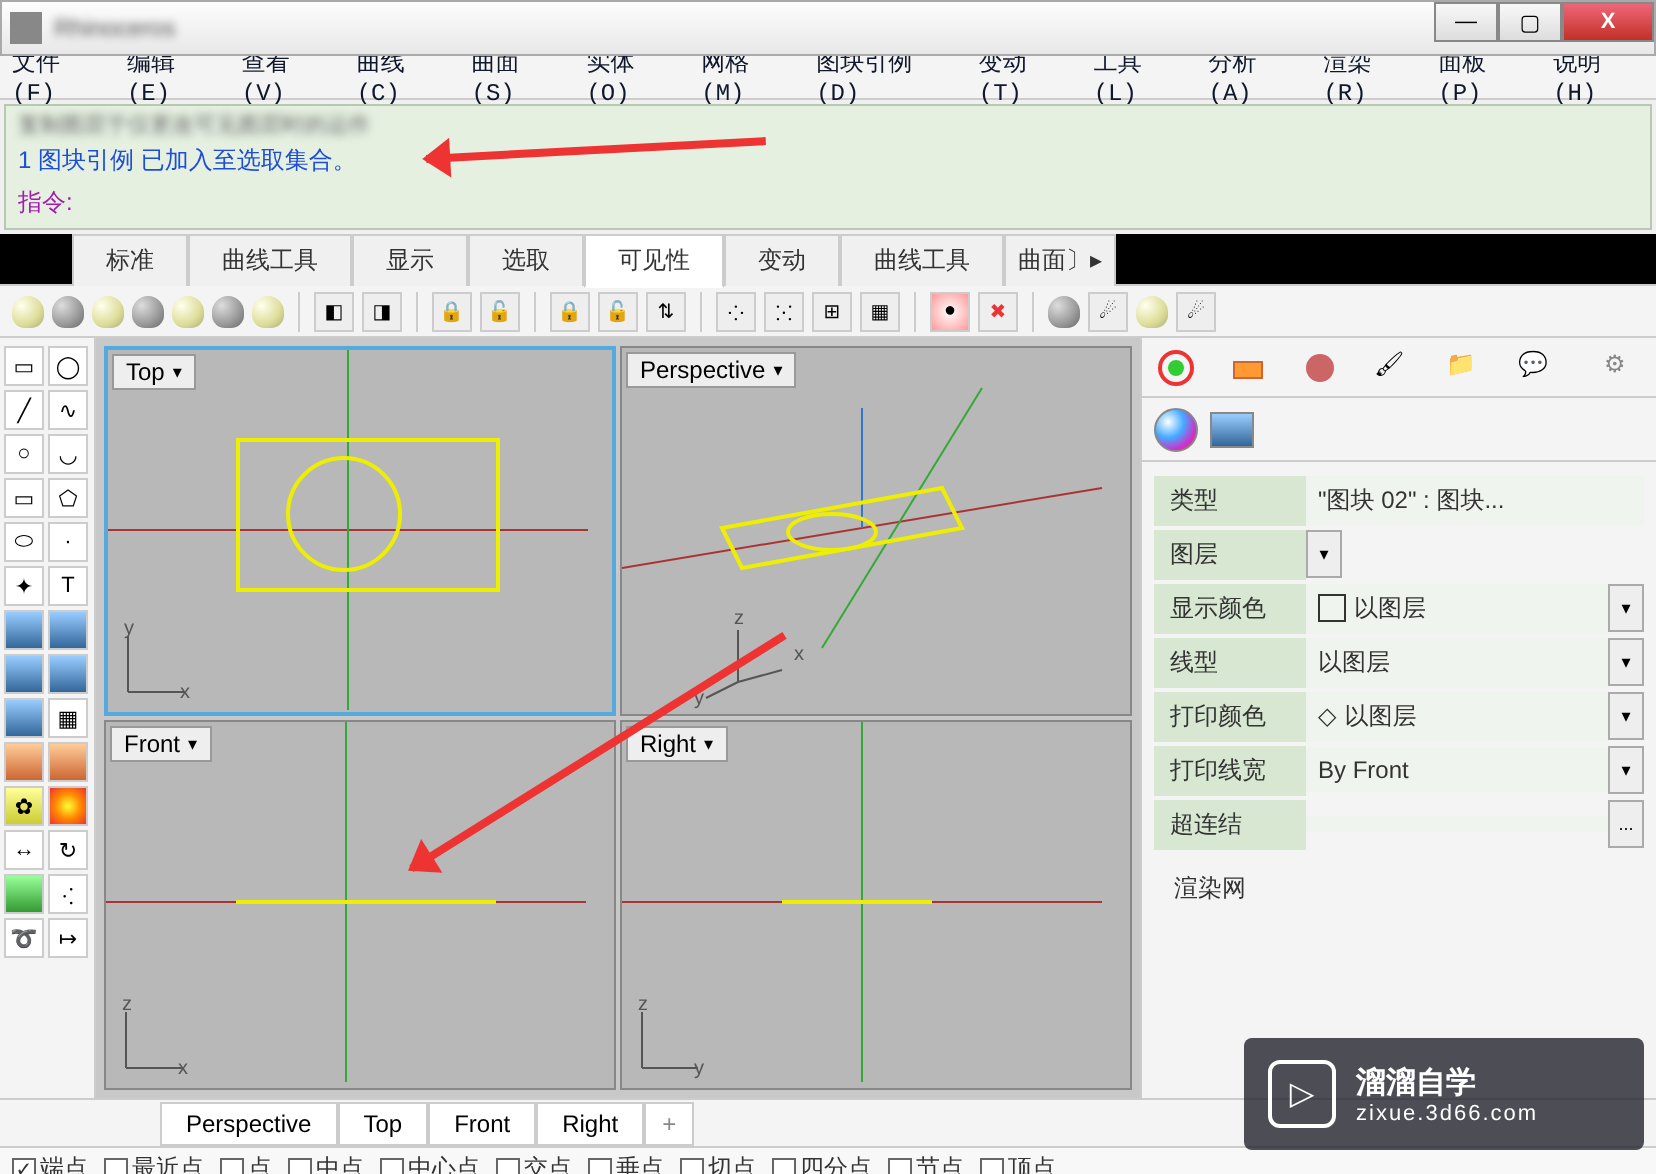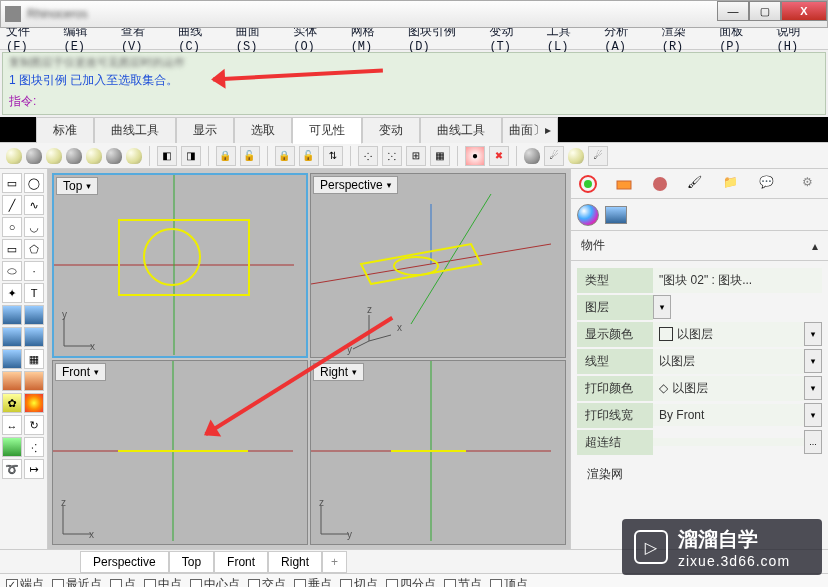--- a/index.html
+++ b/index.html
@@ -58,22 +58,22 @@
 .sw{width:14px;height:14px;border:1px solid #333;display:inline-block;}
 .sw.bk{background:#000;}
 .vtabs{height:24px;background:#f4f4f4;border-top:1px solid #ccc;display:flex;align-items:center;padding-left:80px;gap:0;}
 .vtab{padding:3px 12px;border:1px solid #ccc;background:#fff;}
 .vtab.plus{padding:3px 8px;color:#888;}
 .snaps{height:22px;background:#f8f8f8;border-top:1px solid #ccc;display:flex;align-items:center;padding:0 6px;gap:8px;}
 .snap{display:flex;align-items:center;gap:2px;color:#333;}
 .cb{width:12px;height:12px;border:1px solid #666;background:#fff;display:inline-flex;align-items:center;justify-content:center;font-size:10px;color:#333;}
 .watermark{position:absolute;right:6px;bottom:12px;width:200px;height:56px;background:rgba(30,30,40,.78);border-radius:4px;display:flex;align-items:center;gap:10px;padding:0 12px;color:#fff;}
 .wmlogo{width:34px;height:34px;border:2px solid #fff;border-radius:6px;display:flex;align-items:center;justify-content:center;font-size:16px;}
-.wmtxt .big{font-size:20px;font-weight:bold;}
-.wmtxt .sm{font-size:14px;letter-spacing:1px;text-align:center;}
+.wmtxt .big{font-size:15px;font-weight:bold;}
+.wmtxt .sm{font-size:11px;letter-spacing:1px;text-align:center;}
 svg{overflow:visible;}
 </style>
 </head>
 <body>
 
 <div class="titlebar">
   <div class="icon"></div>
   <div class="title">Rhinoceros</div>
   <div class="winbtns">
     <div class="winbtn">—</div>
@@ -278,24 +278,20 @@
           </svg></span>
       <span class="ricon">🖌</span>
       <span class="ricon">📁</span>
       <span class="ricon">💬</span>
       <span class="ricon" style="margin-left:auto;color:#888;">⚙</span>
     </div>
     <div class="rsub">
       <span class="rball"></span>
       <span class="rlay"></span>
     </div>
-    <div class="rhead">
-      <span>物件</span>
-      <span>▴</span>
-    </div>
     <div class="rbox">
       <div class="rrow">
         <div class="rlab">类型</div>
         <div class="rval">"图块 02" : 图块...</div>
       </div>
       <div class="rrow">
         <div class="rlab">图层</div>
         <div class="rdd">▾</div>
       </div>
       <div class="rrow">

